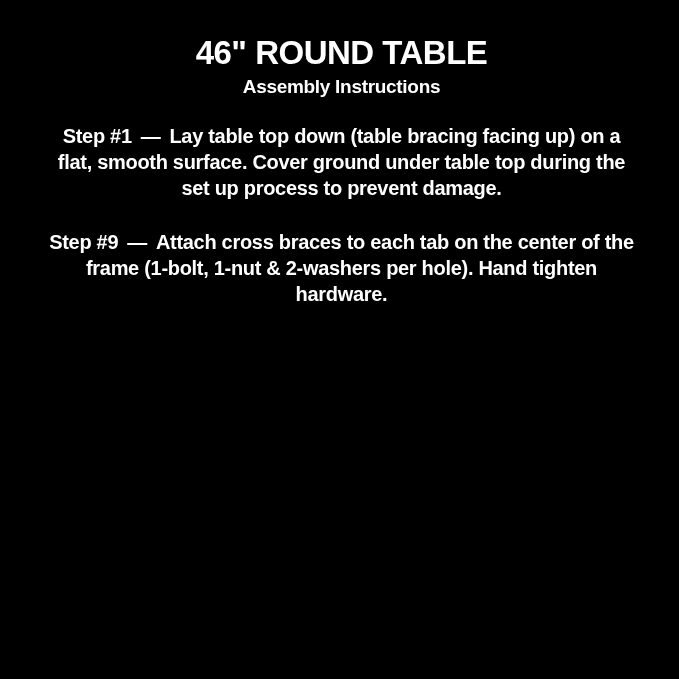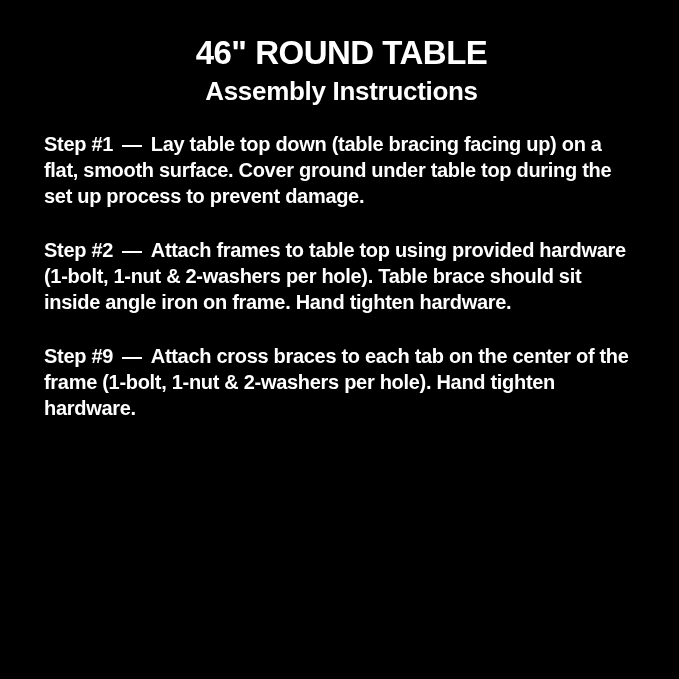--- a/index.html
+++ b/index.html
@@ -23,53 +23,52 @@
     text-align: center;
     margin-bottom: 24px;
   }
   .title {
     font-size: 33px;
     line-height: 1.15;
     letter-spacing: -0.5px;
     margin: 0;
   }
   .subtitle {
-    font-size: 26px;
+    font-size: 19px;
     line-height: 1.2;
     letter-spacing: -0.3px;
     margin: 4px 0 0 0;
     text-align: center;
   }
   .steps {
     width: 595px;
   }
   .step {
     font-size: 20px;
     line-height: 26px;
     letter-spacing: -0.3px;
     margin: 0 0 28px 0;
-    text-align: left;
+    text-align: center;
   }
   .step-sep {
     display: inline-block;
     margin: 0 9px;
   }
 </style>
 </head>
 <body>
 
 <div class="card">
   <div class="header">
     <h1 class="title">46" ROUND TABLE</h1>
     <h2 class="subtitle">Assembly Instructions</h2>
   </div>
 
   <div class="steps">
     <p class="step"><span class="step-label">Step #1</span><span class="step-sep">—</span><span class="step-text">Lay table top down (table bracing facing up) on a flat, smooth surface. Cover ground under table top during the set up process to prevent damage.</span></p>
 
-    <p class="step"><span class="step-label">Step #2</span><span class="step-sep">—</span><span class="step-text">Attach frames to table top using provided hardware (1-bolt, 1-nut &amp; 2-washers per hole). Table brace should sit inside angle iron on frame. Hand tighten hardware.</span></p>
 
 
     <p class="step"><span class="step-label">Step #9</span><span class="step-sep">—</span><span class="step-text">Attach cross braces to each tab on the center of the frame (1-bolt, 1-nut &amp; 2-washers per hole). Hand tighten hardware.</span></p>
 
 
   </div>
 </div>
 
 </body></html>

